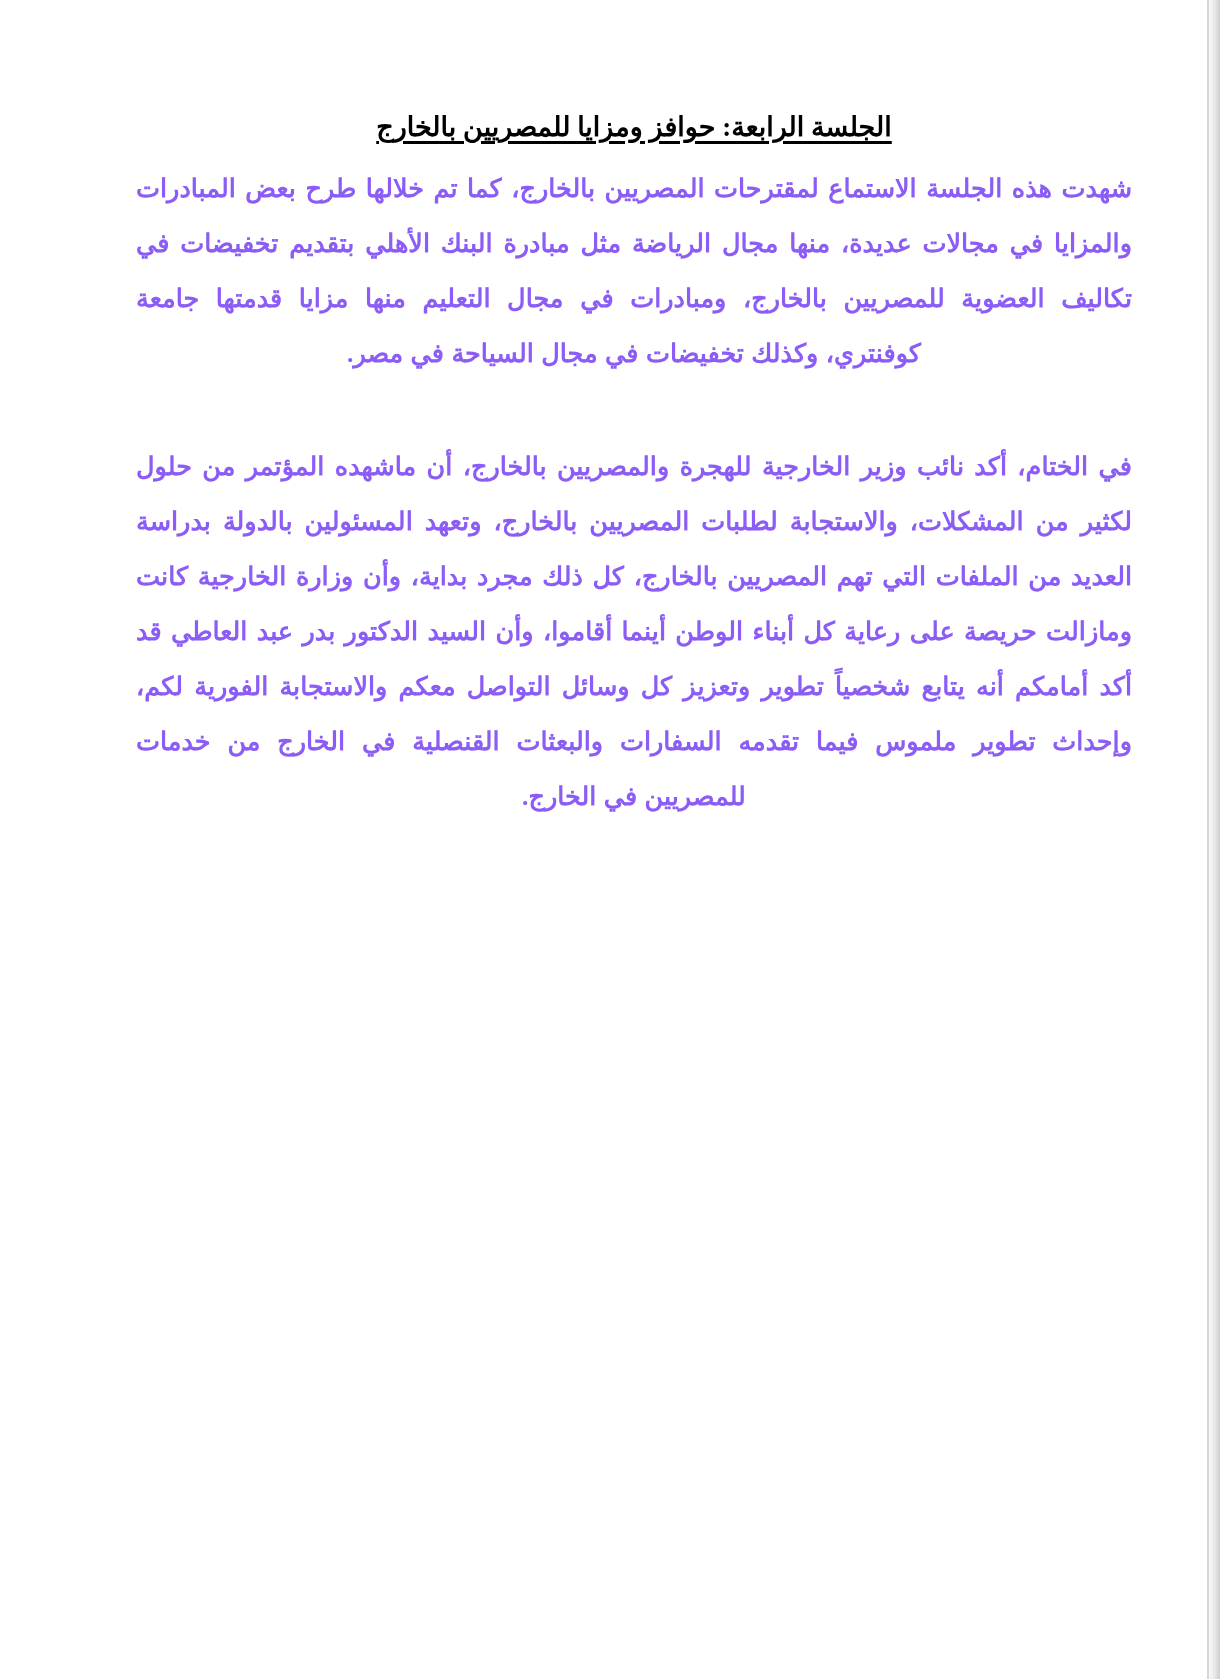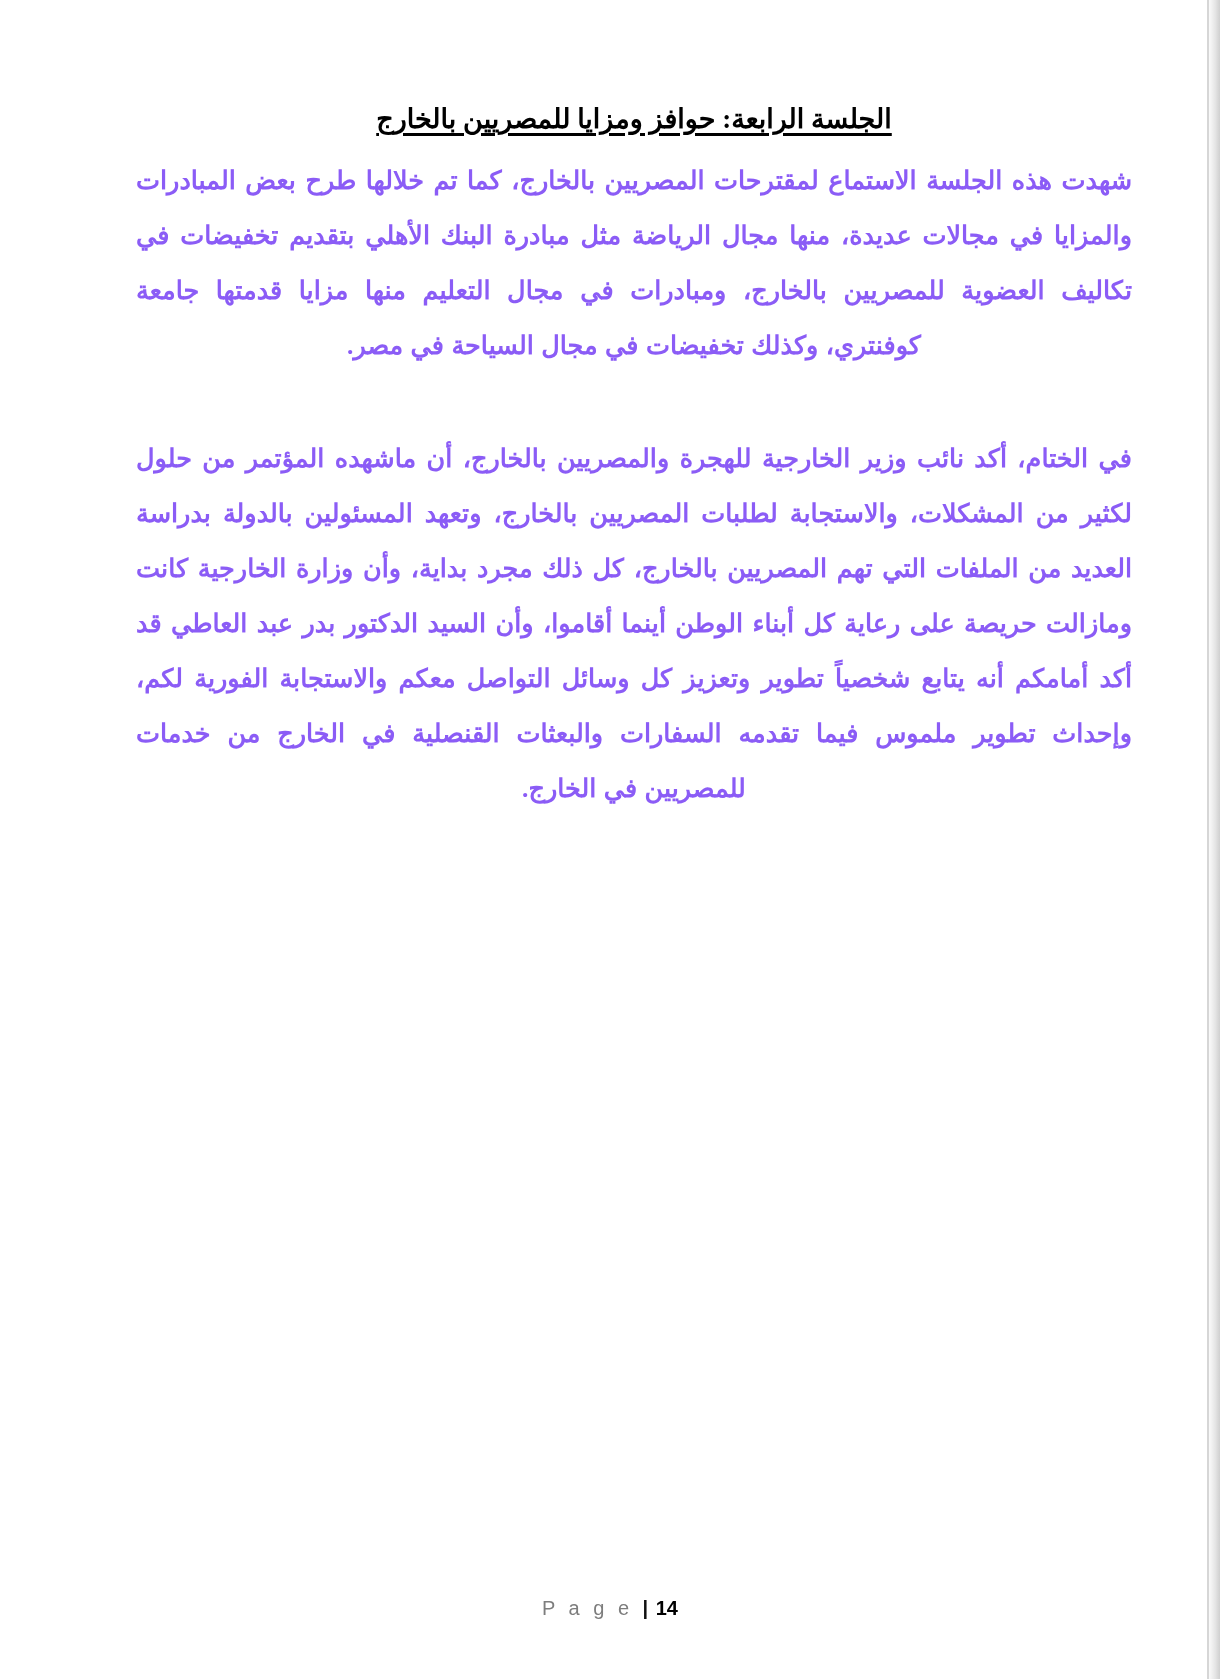--- a/index.html
+++ b/index.html
@@ -33,21 +33,21 @@
     position: absolute;
     top: 0;
     right: 11px;
     width: 2px;
     height: 100%;
     background: #d6d6d6;
   }
 
   .content {
     position: absolute;
-    top: 100px;
+    top: 108px;
     right: 88px;
     left: 88px;
     direction: rtl;
     margin-left: 48px;
   }
 
   .doc-title {
     text-align: center;
     font-weight: bold;
     font-size: 27px;
@@ -118,17 +118,14 @@
     <h1 class="doc-title"><span class="underline-text">الجلسة الرابعة: حوافز ومزايا للمصريين بالخارج</span></h1>
 
     <p class="para">شهدت هذه الجلسة الاستماع لمقترحات المصريين بالخارج، كما تم خلالها طرح بعض المبادرات والمزايا في مجالات عديدة، منها مجال الرياضة مثل مبادرة البنك الأهلي بتقديم تخفيضات في تكاليف العضوية للمصريين بالخارج، ومبادرات في مجال التعليم منها مزايا قدمتها جامعة كوفنتري، وكذلك تخفيضات في مجال السياحة في مصر.</p>
 
     <div class="para-gap"></div>
 
     <p class="para">في الختام، أكد نائب وزير الخارجية للهجرة والمصريين بالخارج، أن ماشهده المؤتمر من حلول لكثير من المشكلات، والاستجابة لطلبات المصريين بالخارج، وتعهد المسئولين بالدولة بدراسة العديد من الملفات التي تهم المصريين بالخارج، كل ذلك مجرد بداية، وأن وزارة الخارجية كانت ومازالت حريصة على رعاية كل أبناء الوطن أينما أقاموا، وأن السيد الدكتور بدر عبد العاطي قد أكد أمامكم أنه يتابع شخصياً تطوير وتعزيز كل وسائل التواصل معكم والاستجابة الفورية لكم، وإحداث تطوير ملموس فيما تقدمه السفارات والبعثات القنصلية في الخارج من خدمات للمصريين في الخارج.</p>
 
   </div>
 
-  <div class="footer">
-    <span class="footer-inner"><span class="footer-word">P a g e </span><span class="footer-sep">| </span><span class="footer-num">14</span></span>
-  </div>
 
 </div>
 
 </body></html>

